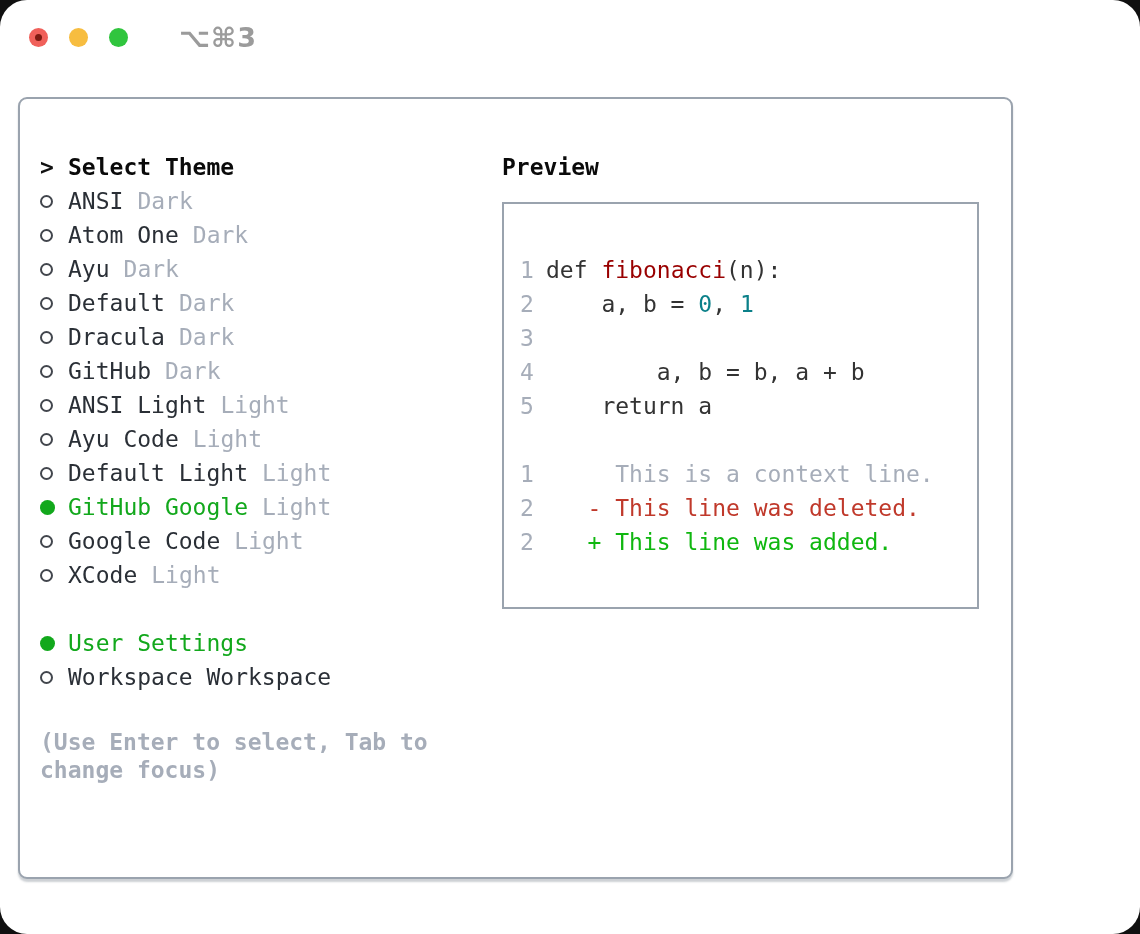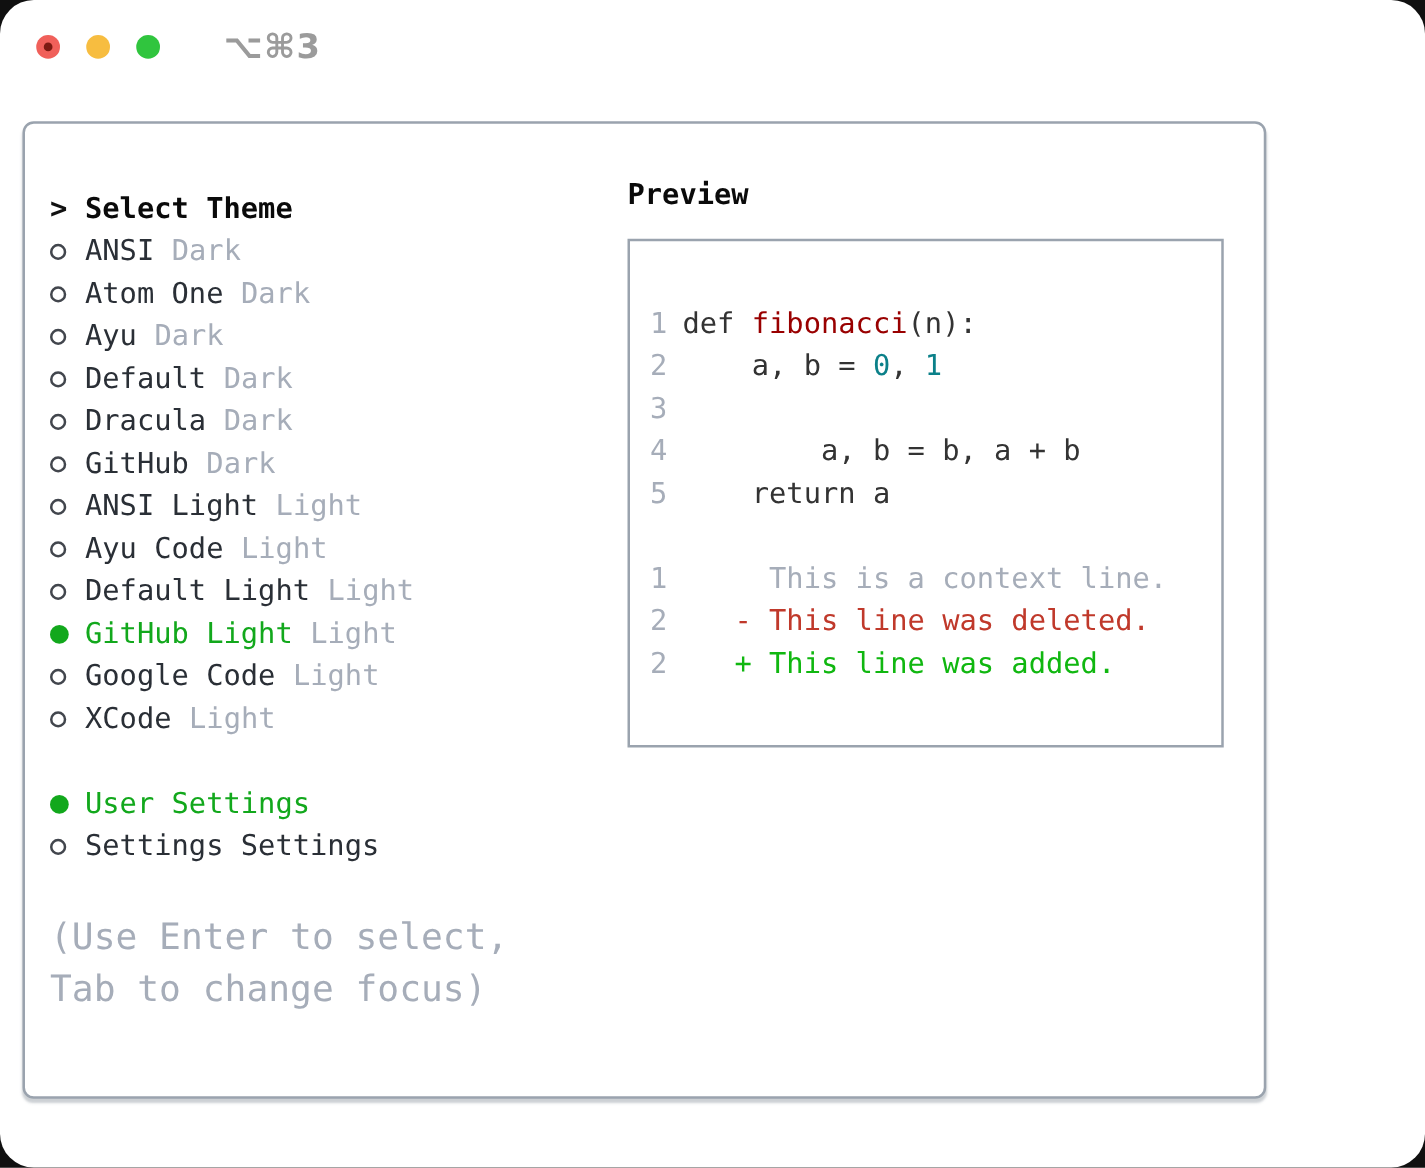--- a/index.html
+++ b/index.html
@@ -26,23 +26,23 @@
   .radio.sel{width:15px;height:15px;border:none;background:var(--accent-green);}
   .prefix{font-weight:bold;color:#111;}
   .heading{font-weight:bold;color:#0a0a0a;}
   .left-col{position:absolute;left:20px;top:51px;}
   .theme-row .name{color:var(--text-dark);}
   .theme-row .tag{color:var(--muted-gray);margin-left:14px;}
   .theme-row.selected .name{color:var(--accent-green);}
   .apply-row .name{color:var(--text-dark);}
   .apply-row.selected .name{color:var(--accent-green);}
   .spacer{height:34px;}
-  .hint{width:420px;font-size:29px;line-height:42px;color:var(--muted-gray);}
+  .hint{width:420px;font-size:23px;line-height:28px;color:var(--muted-gray);font-weight:bold;}
   
-  .right-col{position:absolute;left:482px;top:40px;}
+  .right-col{position:absolute;left:482px;top:51px;}
   .preview-box{margin-top:18px;width:477px;height:407px;box-sizing:border-box;
                border:2px solid var(--border-gray);background:#fff;padding:49px 0 0 16px;overflow:hidden;}
   .code-row{height:34px;line-height:34px;font-size:23px;white-space:pre;display:flex;}
   .ln{width:26px;flex:0 0 26px;color:var(--muted-gray);}
   .code{white-space:pre;}
   .seg-plain{color:var(--code-dark);}
   .seg-fn{color:var(--fn-red);}
   .seg-num{color:var(--num-teal);}
   .seg-builtin{color:var(--builtin-blue);}
   .seg-ctx{color:var(--muted-gray);}
@@ -74,31 +74,31 @@
       <div id="theme-list">
           <div class="row theme-row"><span class="marker"><span class="radio"></span></span><span class="name">ANSI</span><span class="tag">Dark</span></div>
           <div class="row theme-row"><span class="marker"><span class="radio"></span></span><span class="name">Atom One</span><span class="tag">Dark</span></div>
           <div class="row theme-row"><span class="marker"><span class="radio"></span></span><span class="name">Ayu</span><span class="tag">Dark</span></div>
           <div class="row theme-row"><span class="marker"><span class="radio"></span></span><span class="name">Default</span><span class="tag">Dark</span></div>
           <div class="row theme-row"><span class="marker"><span class="radio"></span></span><span class="name">Dracula</span><span class="tag">Dark</span></div>
           <div class="row theme-row"><span class="marker"><span class="radio"></span></span><span class="name">GitHub</span><span class="tag">Dark</span></div>
           <div class="row theme-row"><span class="marker"><span class="radio"></span></span><span class="name">ANSI Light</span><span class="tag">Light</span></div>
           <div class="row theme-row"><span class="marker"><span class="radio"></span></span><span class="name">Ayu Code</span><span class="tag">Light</span></div>
           <div class="row theme-row"><span class="marker"><span class="radio"></span></span><span class="name">Default Light</span><span class="tag">Light</span></div>
-          <div class="row theme-row selected"><span class="marker"><span class="radio sel"></span></span><span class="name">GitHub Light</span><span class="tag">Light</span></div>
+          <div class="row theme-row selected"><span class="marker"><span class="radio sel"></span></span><span class="name">GitHub Google</span><span class="tag">Light</span></div>
           <div class="row theme-row"><span class="marker"><span class="radio"></span></span><span class="name">Google Code</span><span class="tag">Light</span></div>
           <div class="row theme-row"><span class="marker"><span class="radio"></span></span><span class="name">XCode</span><span class="tag">Light</span></div>
         </div>
 
       <div class="spacer"></div>
 
 
       <div id="apply-list">
           <div class="row apply-row selected"><span class="marker"><span class="radio sel"></span></span><span class="name">User Settings</span></div>
-          <div class="row apply-row"><span class="marker"><span class="radio"></span></span><span class="name">Settings Settings</span></div>
+          <div class="row apply-row"><span class="marker"><span class="radio"></span></span><span class="name">Workspace Workspace</span></div>
         </div>
 
       <div class="spacer"></div>
 
       <div class="hint">(Use Enter to select, Tab to change focus)</div>
     </div>
 
     <div class="right-col">
       <div class="row">
         <span class="heading">Preview</span>

